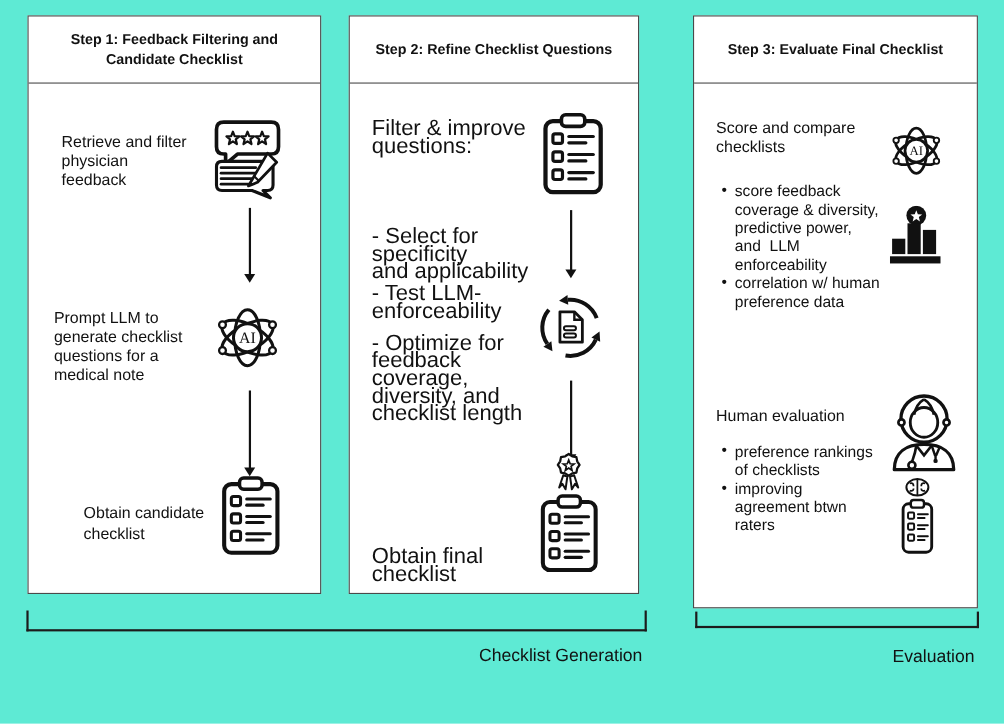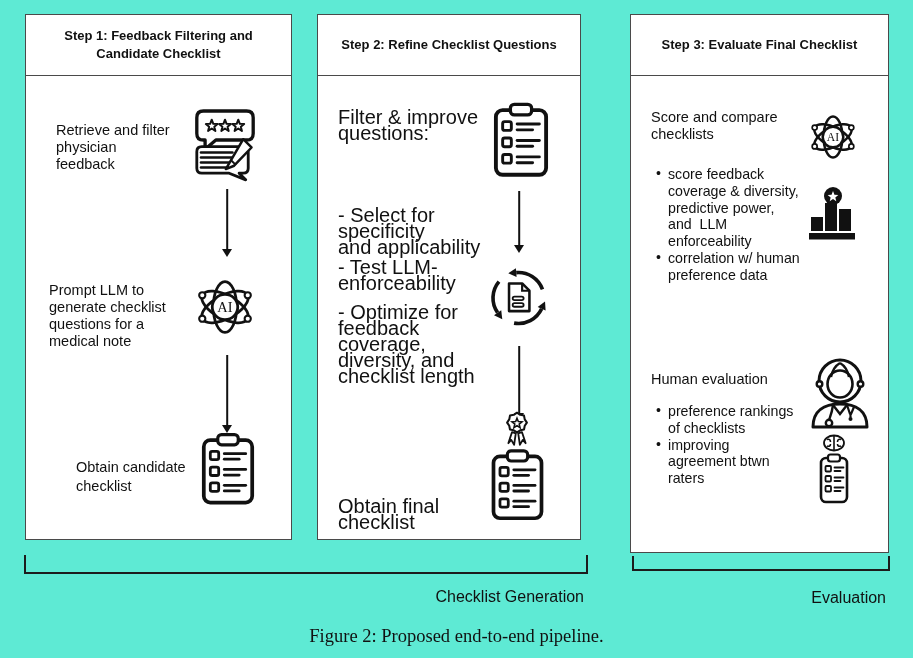--- a/index.html
+++ b/index.html
@@ -328,14 +328,13 @@
       </svg>
     </div>
   </section>
 
   <div class="bracket" id="bracket-gen"></div>
   <div class="bracket" id="bracket-eval"></div>
 
   <div class="group-label" id="label-gen">Checklist Generation</div>
   <div class="group-label" id="label-eval">Evaluation</div>
 
-  <div class="caption">Figure 2: Proposed end-to-end pipeline.</div>
 </div>
 
 </body></html>

